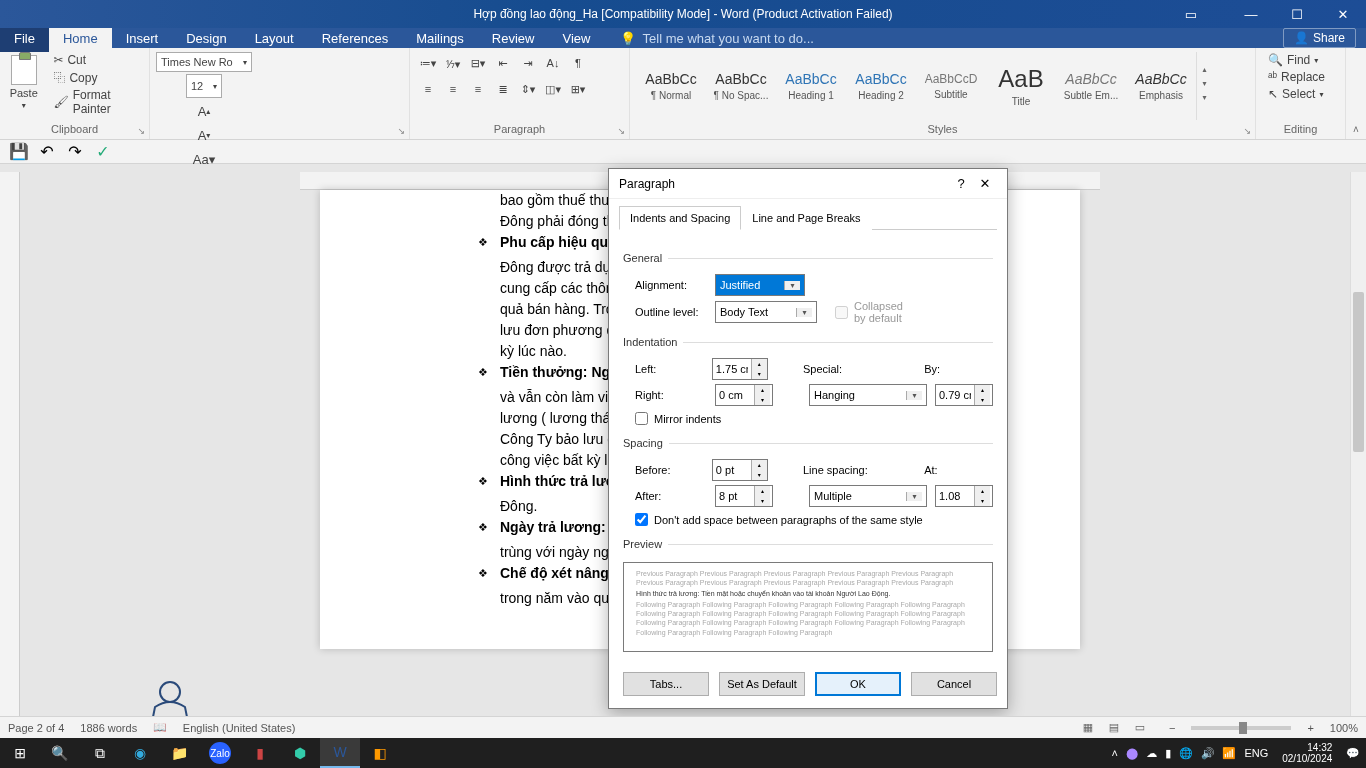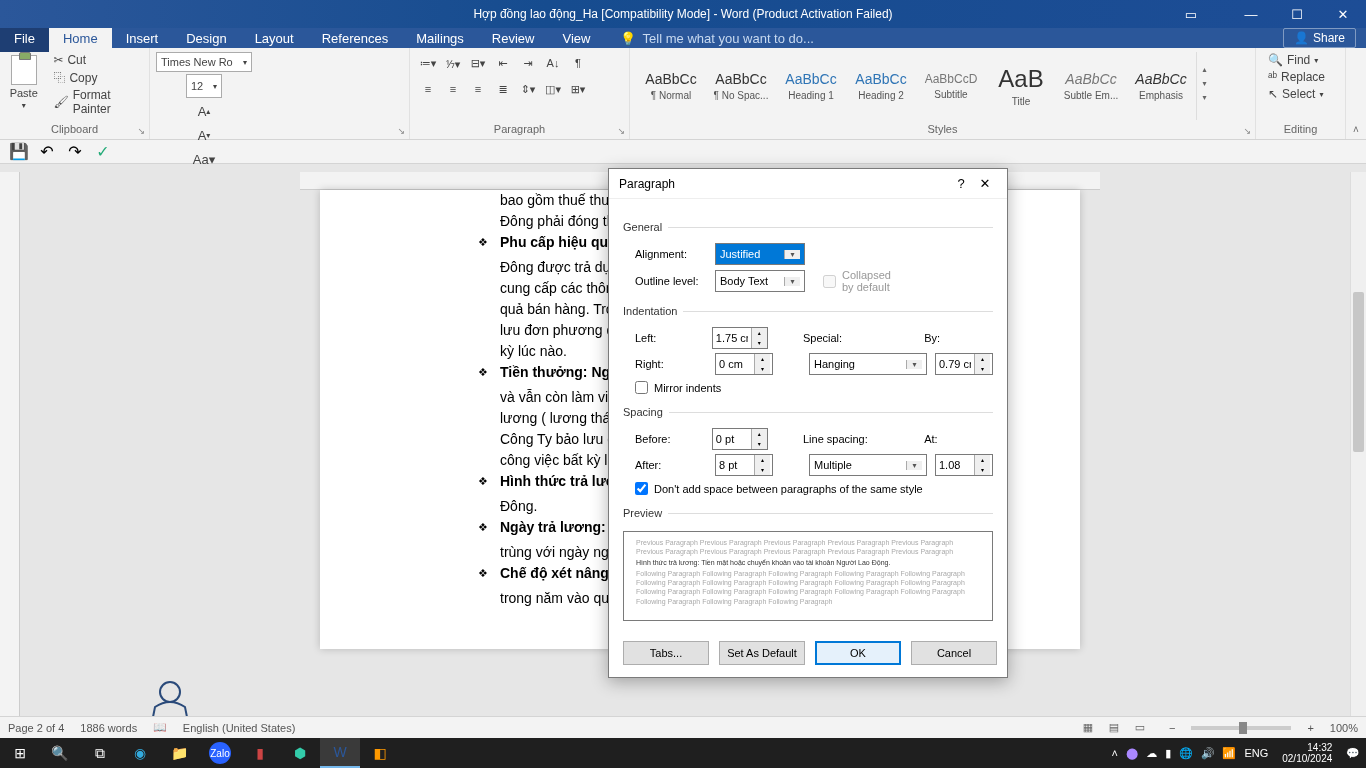--- a/index.html
+++ b/index.html
@@ -385,35 +385,39 @@
   </div>
 </div>
 
 <div class="dialog">
   <div class="dialog-title">
     <span>Paragraph</span>
     <div class="spacer"></div>
     <div class="dlg-btn">?</div>
     <div class="dlg-btn">✕</div>
   </div>
+  <div class="dialog-tabs">
+    <div class="dialog-tab active">Indents and Spacing</div>
+    <div class="dialog-tab">Line and Page Breaks</div>
+  </div>
   <div class="dialog-body">
     <div class="fs-head">
         <span class="fieldset-label">General</span>
         <div class="fieldset-line"></div>
       </div>
     <div class="form-row">
       <label>Alignment:</label>
       <div class="combo sel" style="width:90px">
           <span>Justified</span>
           <span class="arrow">▾</span>
         </div>
     </div>
     <div class="form-row">
       <label>Outline level:</label>
-      <div class="combo" style="width:90px">
+      <div class="combo" style="width:102px">
           <span>Body Text</span>
           <span class="arrow">▾</span>
         </div>
       <label class="chk" style="margin:0 0 0 10px;color:#999">
           <input type="checkbox" disabled="" style="">
           <span>Collapsed by default</span>
         </label>
     </div>
 
     <div class="fs-head">

